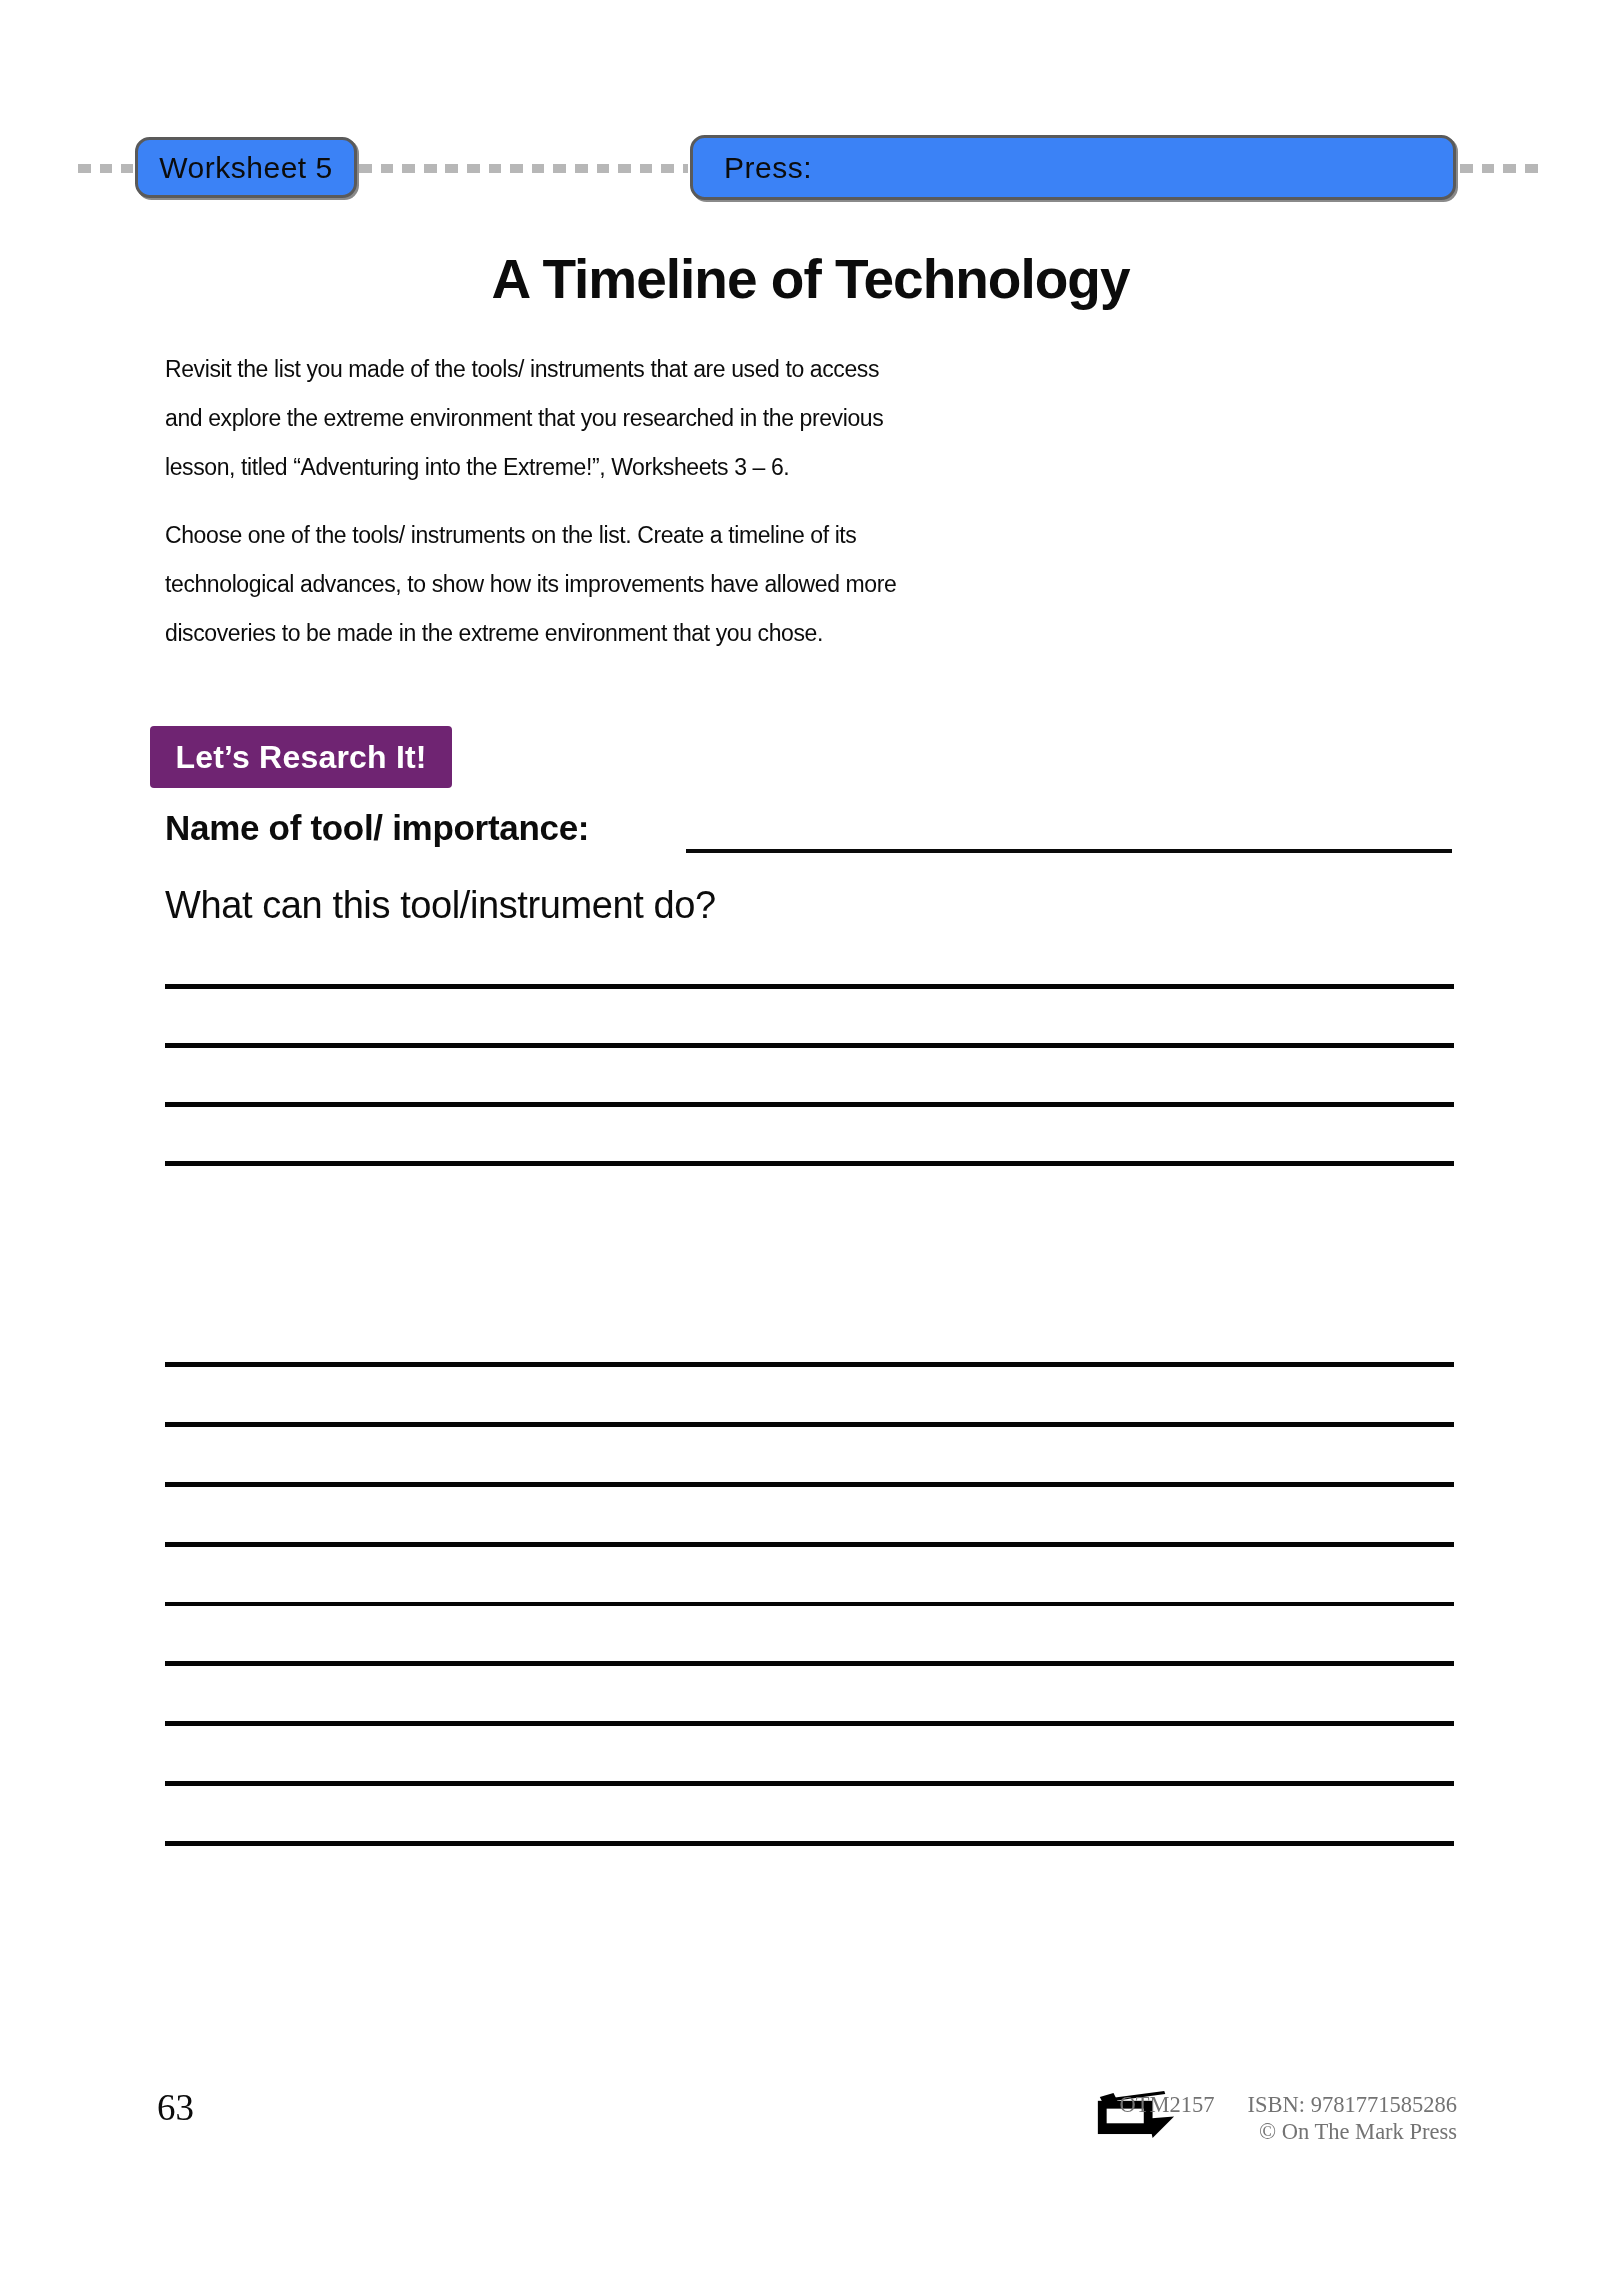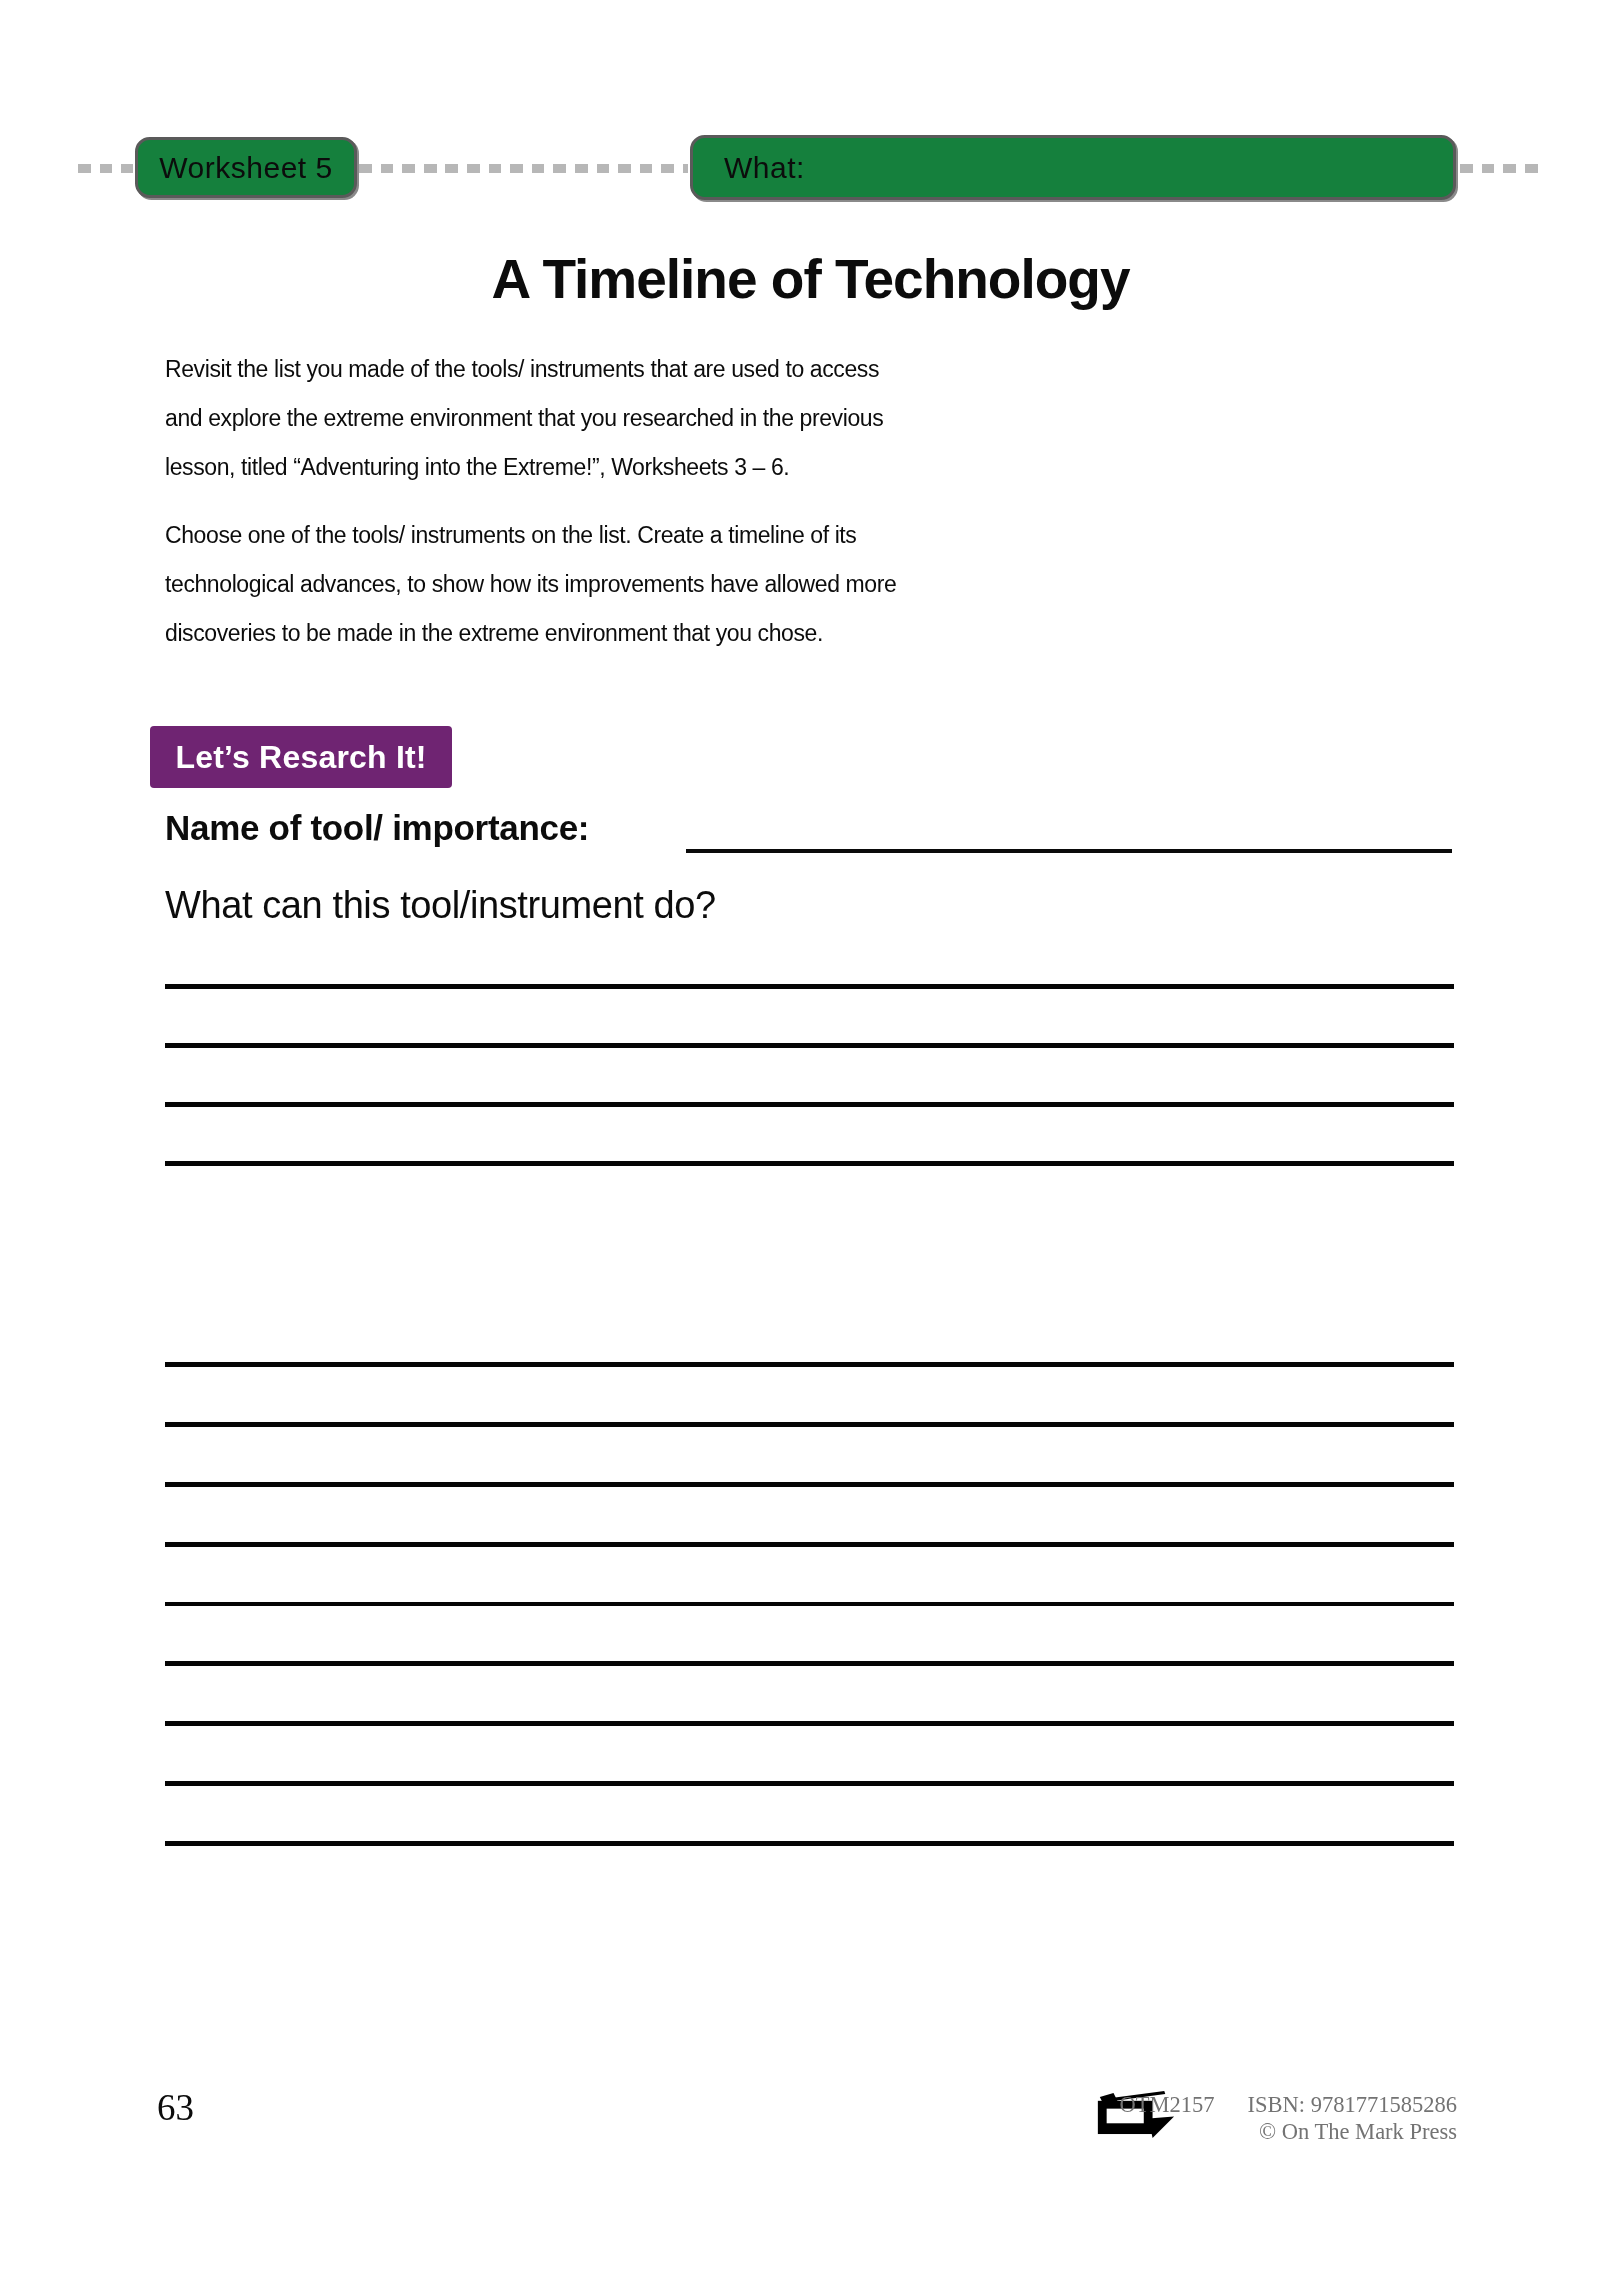--- a/index.html
+++ b/index.html
@@ -20,21 +20,21 @@
     top: 164px;
     height: 8.8px;
     background: repeating-linear-gradient(90deg, #b7b7b7 0 12.7px, transparent 12.7px 21.6px);
   }
   #dash-left   { left: 78px;   width: 55px; }
   #dash-mid    { left: 359px;  width: 329px; }
   #dash-right  { left: 1460px; width: 84px; }
 
   .header-box {
     position: absolute;
-    background: #15803d;
+    background: #3b82f6;
     border: 3.9px solid #5a5a5a;
     border-radius: 14.7px;
     display: flex;
     align-items: center;
     font-size: 30px;
     letter-spacing: 0.5px;
     box-shadow: 2px 2px 0 #8a8a8a;
   }
   #worksheet-box { left: 135px; top: 137px; width: 222px; height: 61px; justify-content: center; }
   #name-box      { left: 690px; top: 135px; width: 766px; height: 65px; padding-left: 31px; }
@@ -142,21 +142,21 @@
 <div class="page">
 
   <div class="dash-line" id="dash-left"></div>
   <div class="dash-line" id="dash-mid"></div>
   <div class="dash-line" id="dash-right"></div>
 
   <div class="header-box" id="worksheet-box">
     <span>Worksheet 5</span>
   </div>
   <div class="header-box" id="name-box">
-    <span>What:</span>
+    <span>Press:</span>
   </div>
 
   <div class="title">A Timeline of Technology</div>
   <div class="para" id="para-1">Revisit the list you made of the tools/ instruments that are used to access
 and explore the extreme environment that you researched in the previous
 lesson, titled “Adventuring into the Extreme!”, Worksheets 3 – 6.</div>
   <div class="para" id="para-2">Choose one of the tools/ instruments on the list. Create a timeline of its
 technological advances, to show how its improvements have allowed more
 discoveries to be made in the extreme environment that you chose.</div>
 

